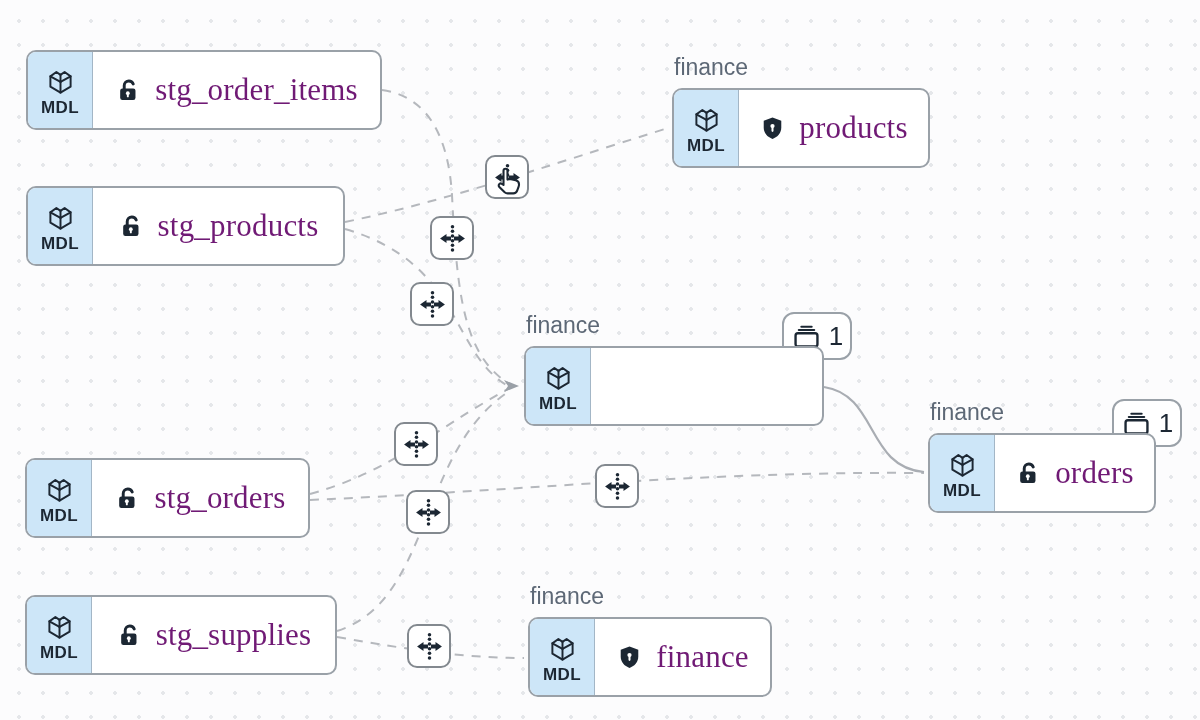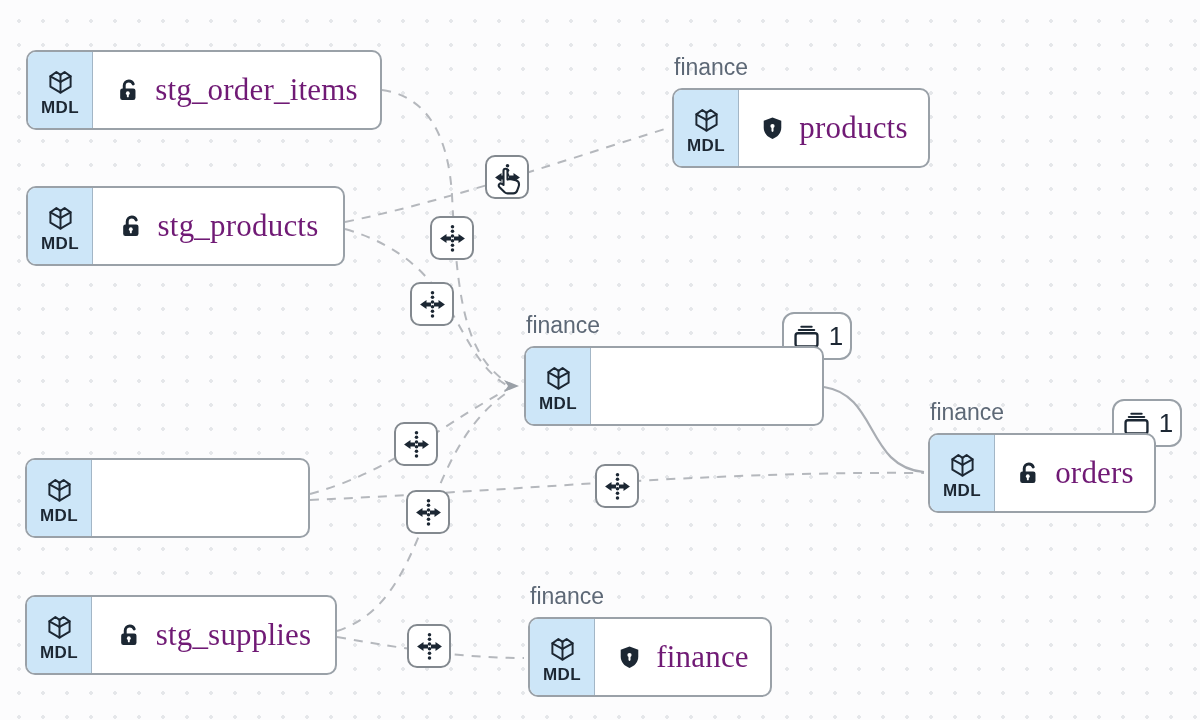--- a/index.html
+++ b/index.html
@@ -214,20 +214,31 @@
         <span class="cube-ic">
           <svg viewBox="0 0 32 32" fill="none" stroke="#1c2733" stroke-width="1.9" stroke-linejoin="round" stroke-linecap="round">
             <path d="M6.2 11 12 6.8 16 9.6 20 6.8 25.8 11 25.8 21 16 26.8 6.2 21 Z"></path>
             <path d="M6.2 11 16 16.4 25.8 11"></path>
             <path d="M16 16.4 V26.8"></path>
             <path d="M16 9.6 V16.4"></path>
           </svg>
         </span>
         <span class="mdl-label">MDL</span>
       </div>
+      <div class="node-body">
+        <span class="access-ic">
+          <svg viewBox="0 0 24 24">
+            <path d="M8.2 11V7.6c0-2.3 1.8-4.1 4.1-4.1 1.8 0 3.3 1.1 3.9 2.7" fill="none" stroke="#1c2733" stroke-width="2.6" stroke-linecap="round"></path>
+            <rect x="4.6" y="10.2" width="13.6" height="10.3" rx="2" fill="#1c2733"></rect>
+            <circle cx="11.4" cy="14.4" r="1.7" fill="#fff"></circle>
+            <rect x="10.55" y="15" width="1.7" height="3.1" rx="0.8" fill="#fff"></rect>
+          </svg>
+        </span>
+        <span class="node-label">stg_orders</span>
+      </div>
     </div>
     <div class="node" style="left: 25px; top: 595px; width: 312px; height: 80px;">
       <div class="node-type">
         <span class="cube-ic">
           <svg viewBox="0 0 32 32" fill="none" stroke="#1c2733" stroke-width="1.9" stroke-linejoin="round" stroke-linecap="round">
             <path d="M6.2 11 12 6.8 16 9.6 20 6.8 25.8 11 25.8 21 16 26.8 6.2 21 Z"></path>
             <path d="M6.2 11 16 16.4 25.8 11"></path>
             <path d="M16 16.4 V26.8"></path>
             <path d="M16 9.6 V16.4"></path>
           </svg>

